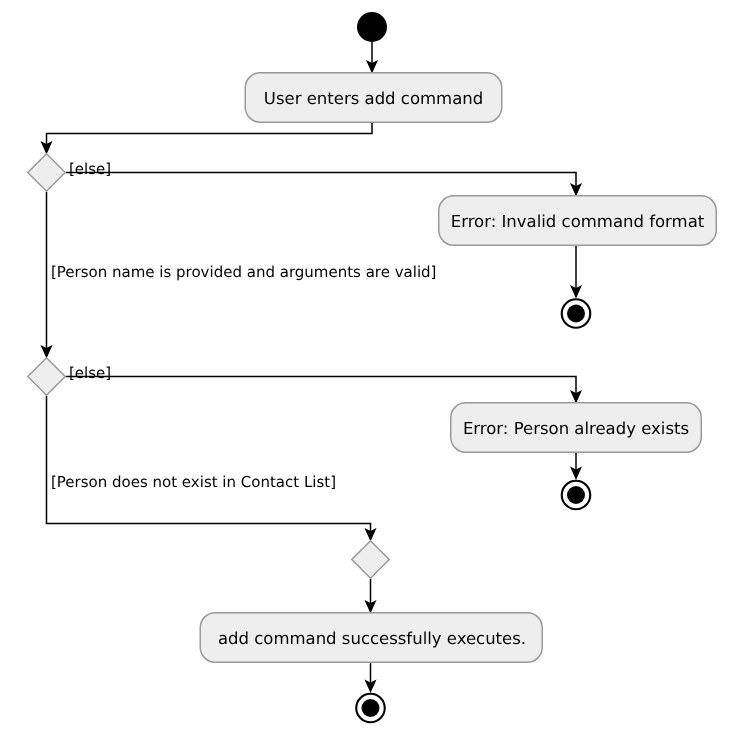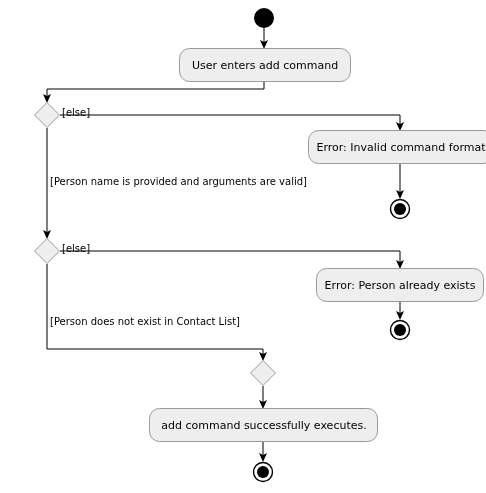--- a/index.html
+++ b/index.html
@@ -12,21 +12,20 @@
     width: 486px;
     height: 493px;
     font-family: "DejaVu Sans", sans-serif;
     overflow: hidden;
   }
   #diagram-root {
     position: relative;
     width: 444px;
     height: 493px;
     background: #FFFFFF;
-    margin-left: 16px;
   }
   #diagram-svg {
     position: absolute;
     top: 0;
     left: 0;
     width: 486px;
     height: 493px;
     display: block;
   }
   .node-label {

